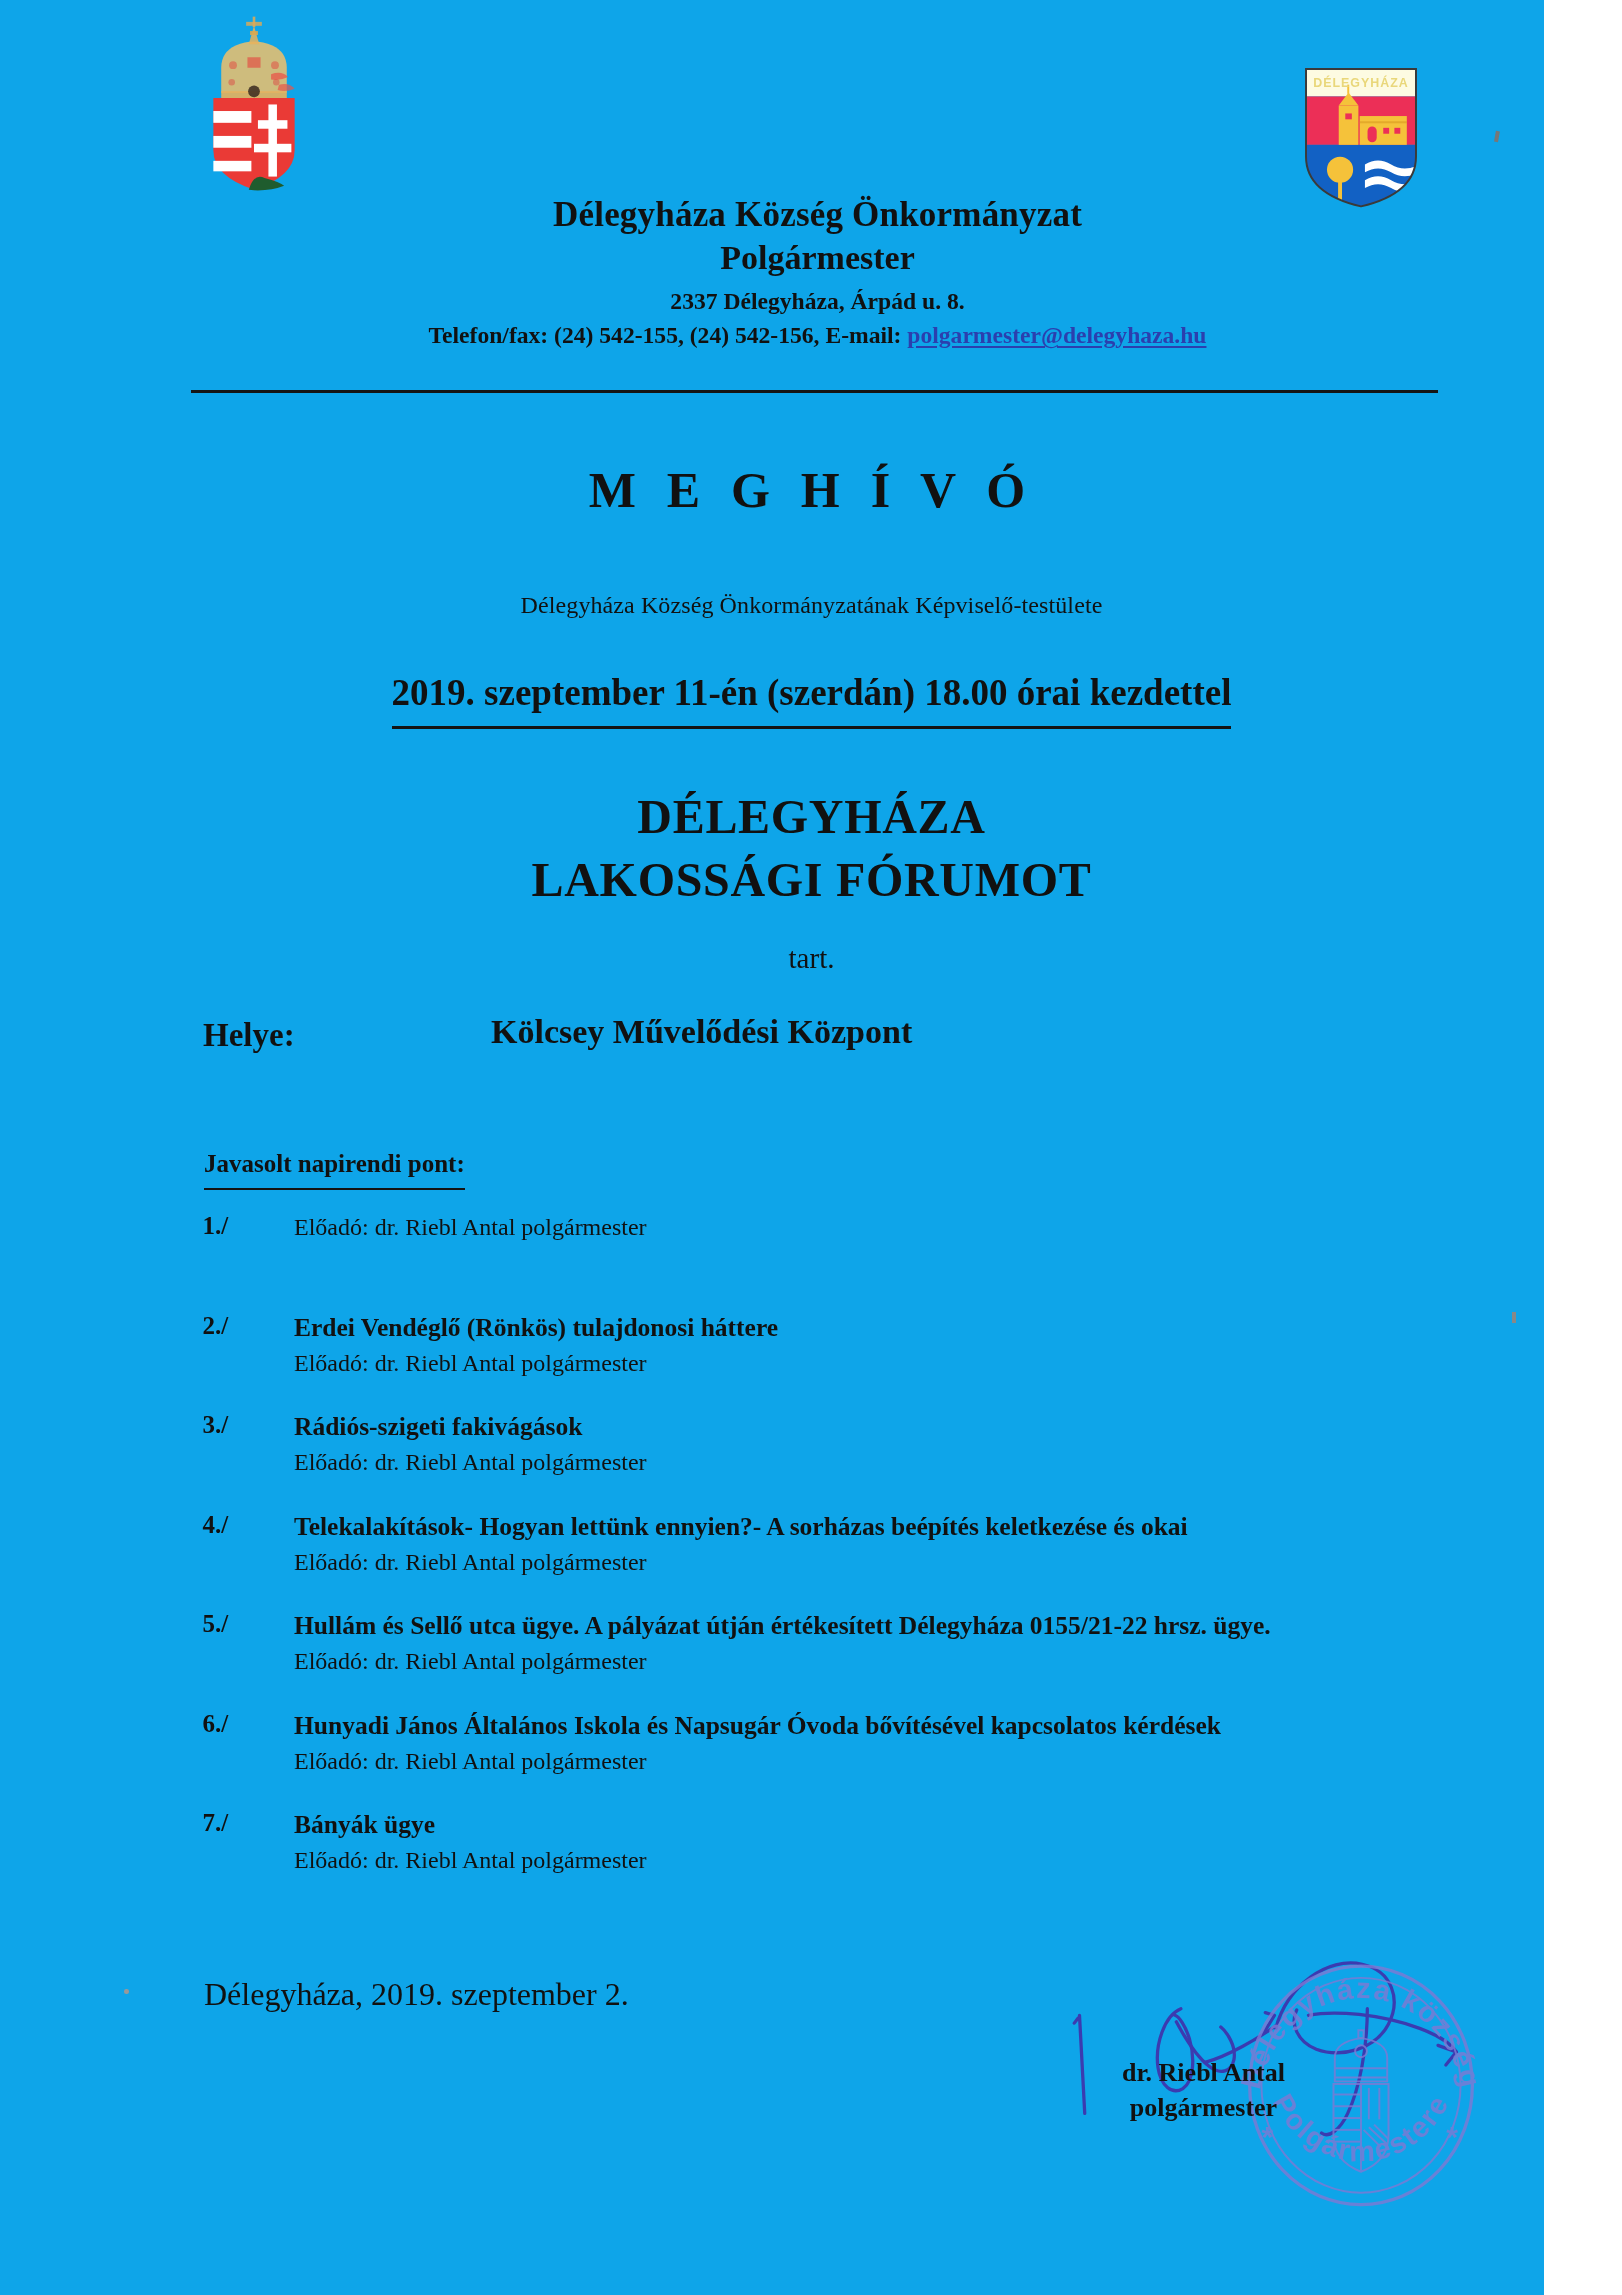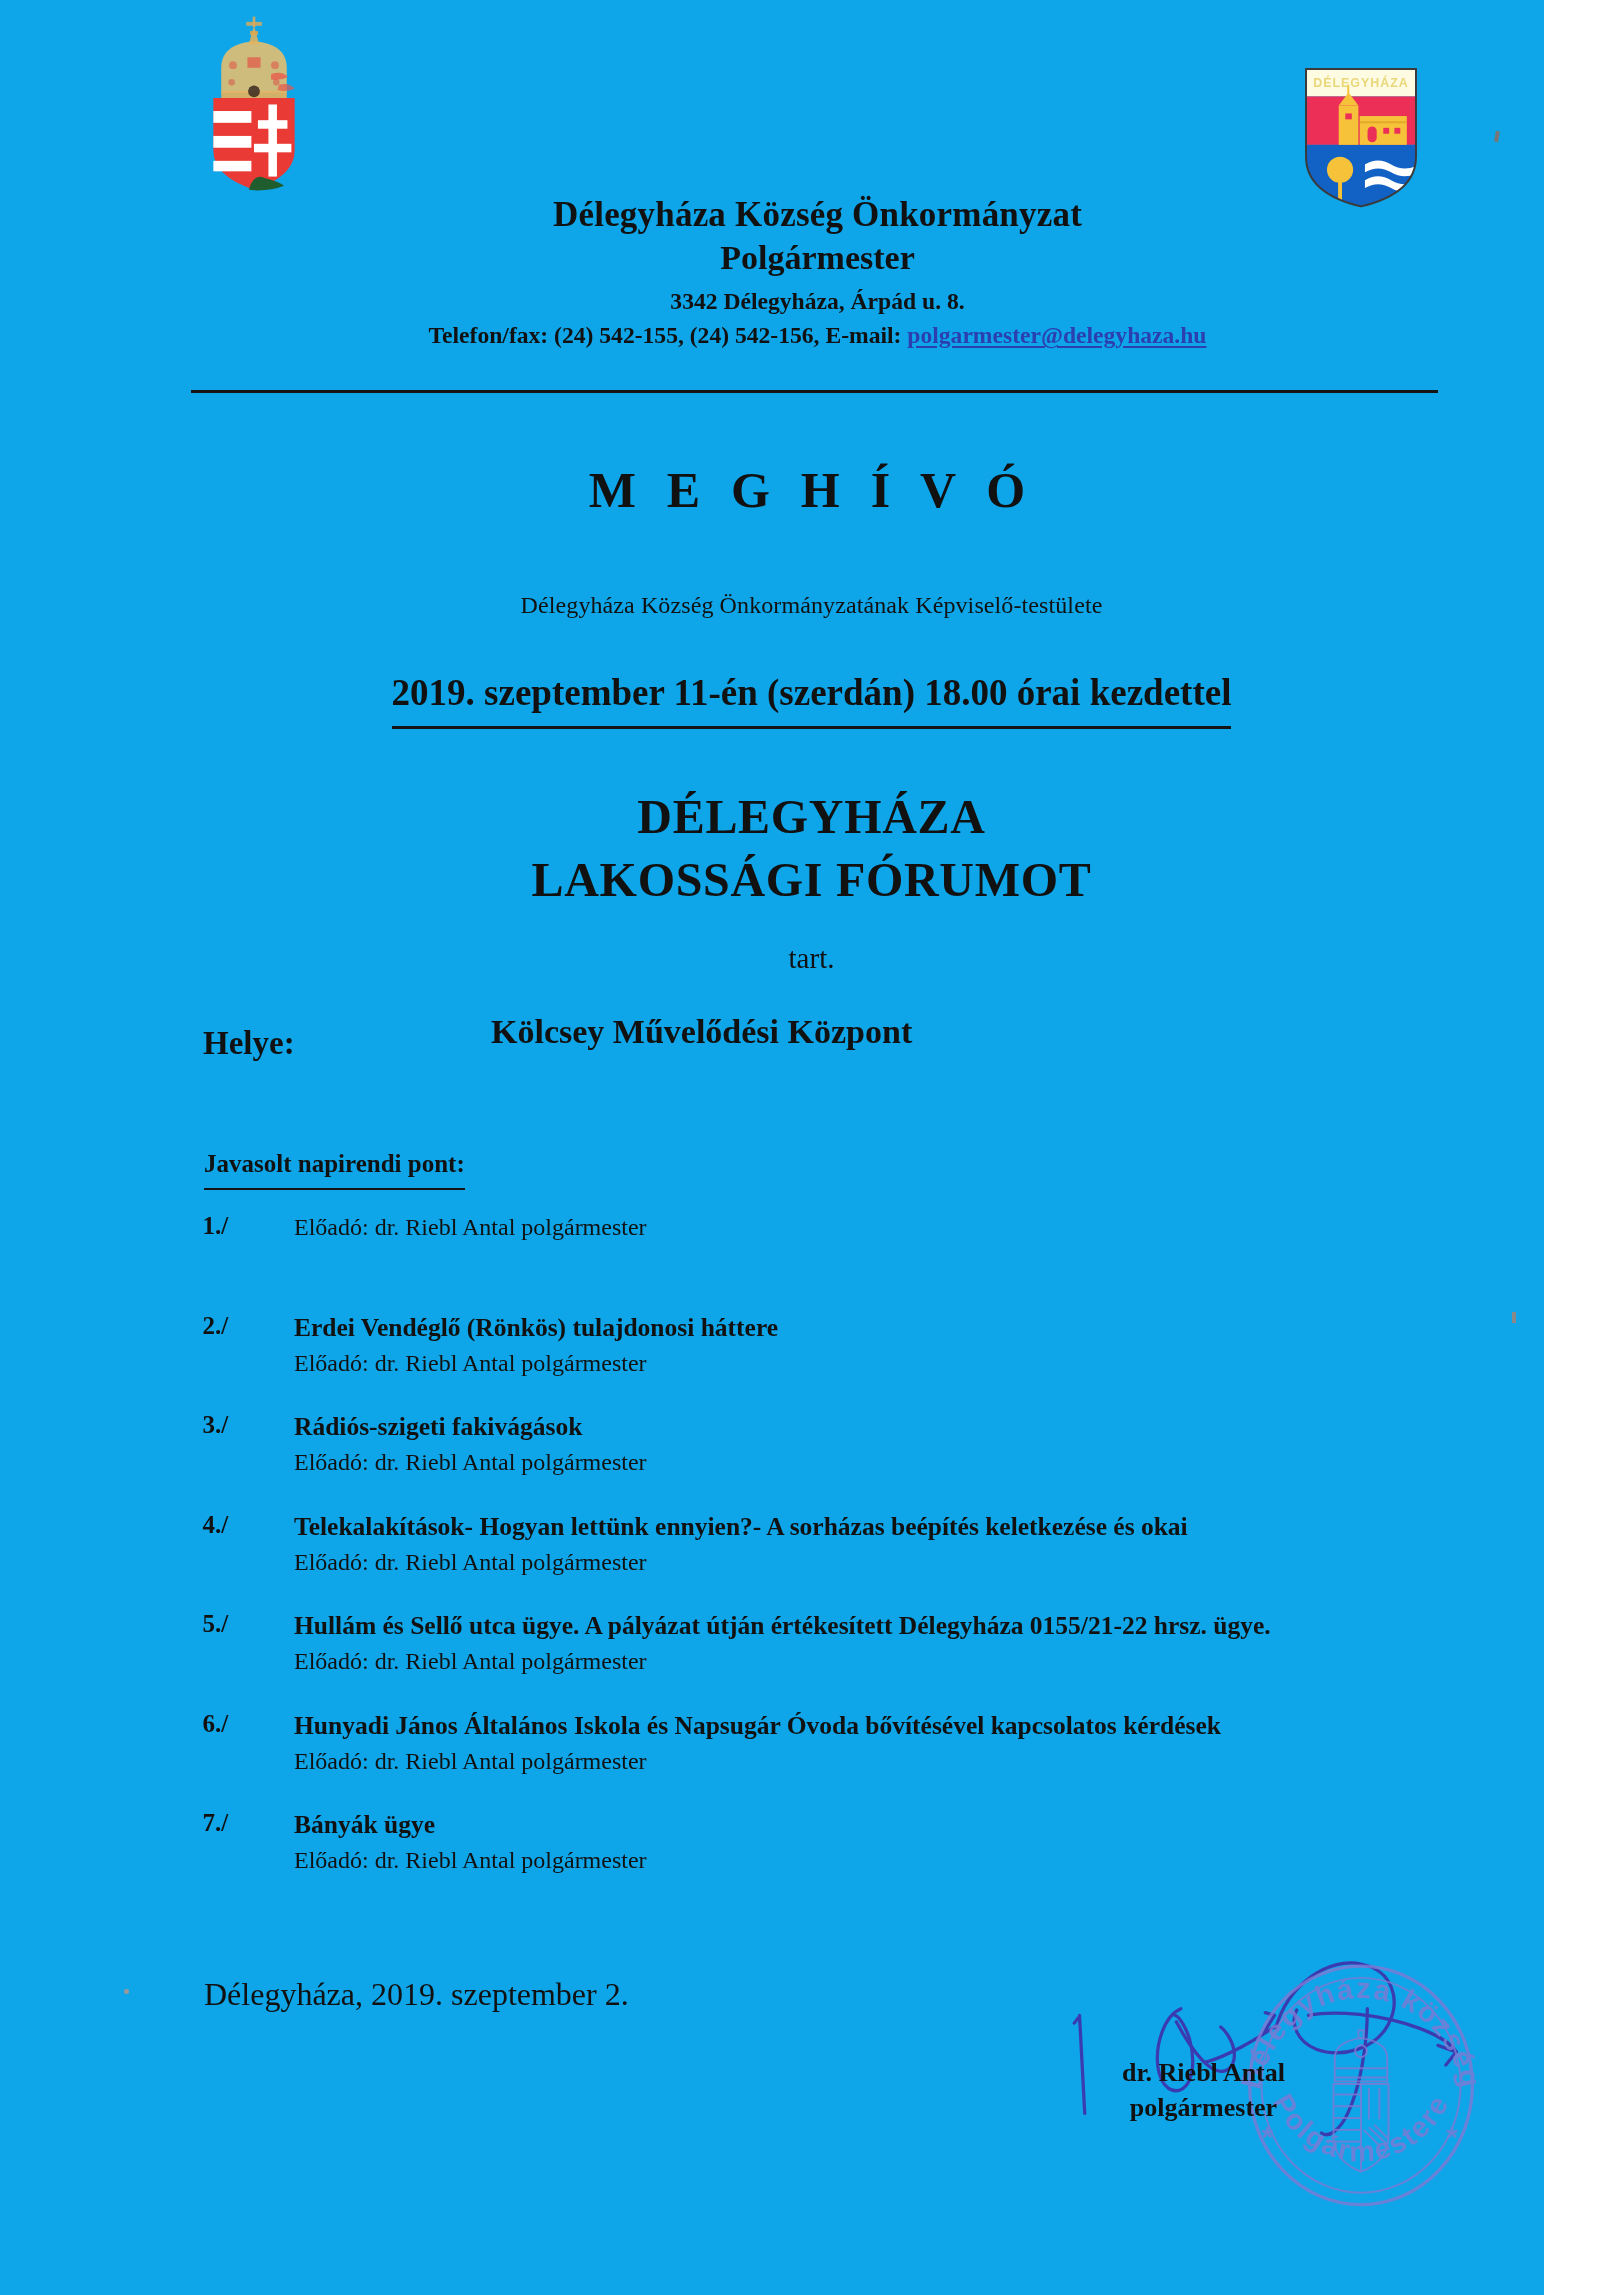--- a/index.html
+++ b/index.html
@@ -128,21 +128,21 @@
     font-size: 29px;
   }
   .helye-row {
     position: absolute;
     left: 203px; top: 1013px;
     width: 1243px;
     height: 46px;
   }
   .helye-label {
     position: absolute;
-    left: 0; top: 12px;
+    left: 0; top: 4px;
     font-size: 33px;
     font-weight: bold;
   }
   .helye-value {
     position: absolute;
     left: 288px; top: 0;
     font-size: 34px;
     font-weight: bold;
   }
 
@@ -324,21 +324,21 @@
 
           <text x="90" y="34" font-family="'Liberation Sans', sans-serif" font-size="19" font-weight="bold" fill="#e9d77a" text-anchor="middle" letter-spacing="1.5">DÉLEGYHÁZA</text>
         </g>
         <path d="M6,6 L174,6 L174,140 Q174,196 90,216 Q6,196 6,140 Z" fill="none" stroke="#3a3a3a" stroke-width="3"></path>
       </svg>
     </div>
 
     <div class="header-text">
       <div class="org-name">Délegyháza Község Önkormányzat</div>
       <div class="org-role">Polgármester</div>
-      <div class="org-addr">3342 Délegyháza, Árpád u. 8.</div>
+      <div class="org-addr">2337 Délegyháza, Árpád u. 8.</div>
       <div class="org-contact">
         <span>Telefon/fax: (24) 542-155, (24) 542-156, E-mail:</span>
         <span class="email-link">polgarmester@delegyhaza.hu</span>
       </div>
     </div>
   </div>
 
   <div class="hrule"></div>
 
   <div class="meghivo">M E G H Í V Ó</div>

